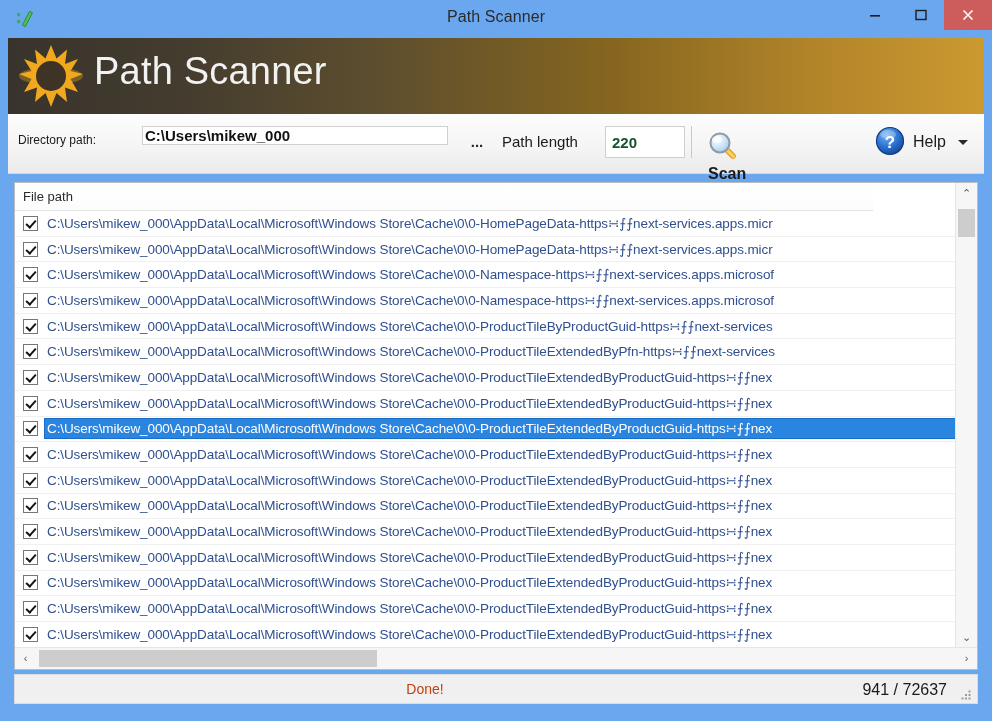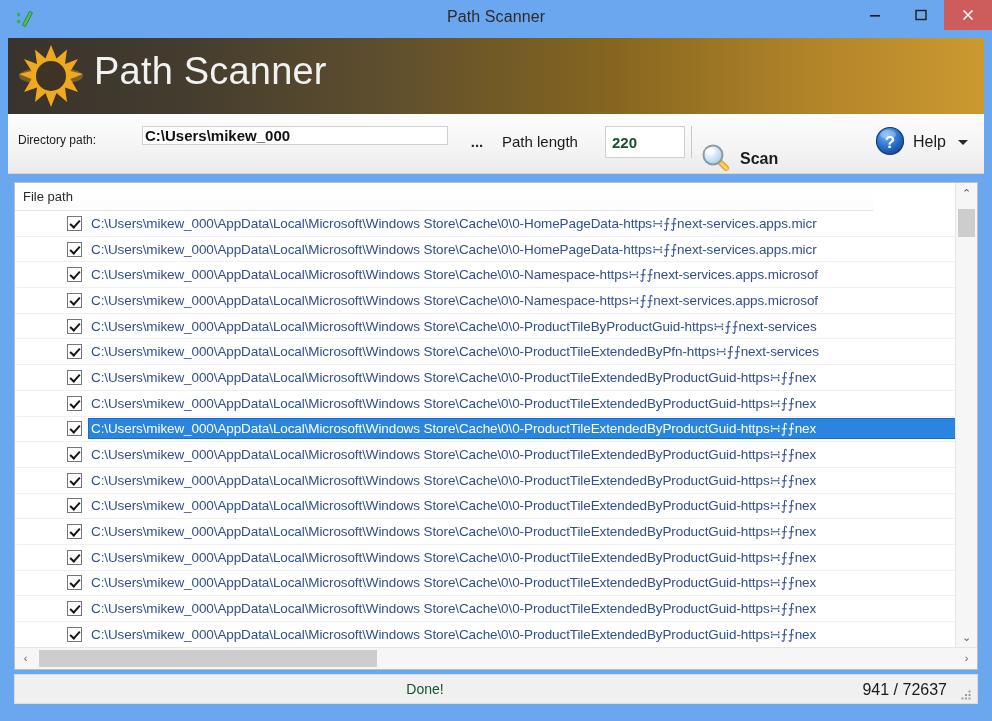--- a/index.html
+++ b/index.html
@@ -169,27 +169,28 @@
     outline: none;
   }
   #toolbar-sep {
     position: absolute;
     left: 683px; top: 12px;
     width: 1px; height: 32px;
     background: #c9c9c9;
   }
   #scan-button {
     position: absolute;
-    left: 692px; top: 26px;
+    left: 692px; top: 16px;
     height: 38px;
     border: 0; background: transparent;
     cursor: default;
     padding: 0 6px 0 0;
     display: flex;
     align-items: center;
+    flex-direction: column;
   }
   #scan-label {
     font-size: 16px;
     font-weight: bold;
     color: #1b1b1b;
     margin-left: 8px;
   }
   #help-button {
     position: absolute;
     left: 866px; top: 9px;
@@ -249,21 +250,20 @@
   }
   .row {
     position: relative;
     height: 25.7px;
     display: flex;
     align-items: center;
     white-space: nowrap;
     overflow: hidden;
     border-bottom: 1px solid #f0f0f0;
     box-sizing: border-box;
-    padding-left: 44px;
   }
   .row-check {
     flex: 0 0 auto;
     width: 15px; height: 15px;
     margin-left: 8px;
     margin-right: 7px;
     border: 1px solid #767676;
     background: #ffffff;
     box-sizing: border-box;
     position: relative;
@@ -365,21 +365,21 @@
     background: #f0f0f0;
     border: 1px solid #dcdcdc;
     box-sizing: border-box;
   }
   #status-text {
     position: absolute;
     left: 0; top: 6px;
     width: 820px;
     text-align: center;
     font-size: 14px;
-    color: #14532d;
+    color: #c2410c;
     user-select: none;
   }
   #status-count {
     position: absolute;
     right: 30px; top: 6px;
     font-size: 16px;
     color: #1a1a1a;
     user-select: none;
   }
   #resize-grip {

